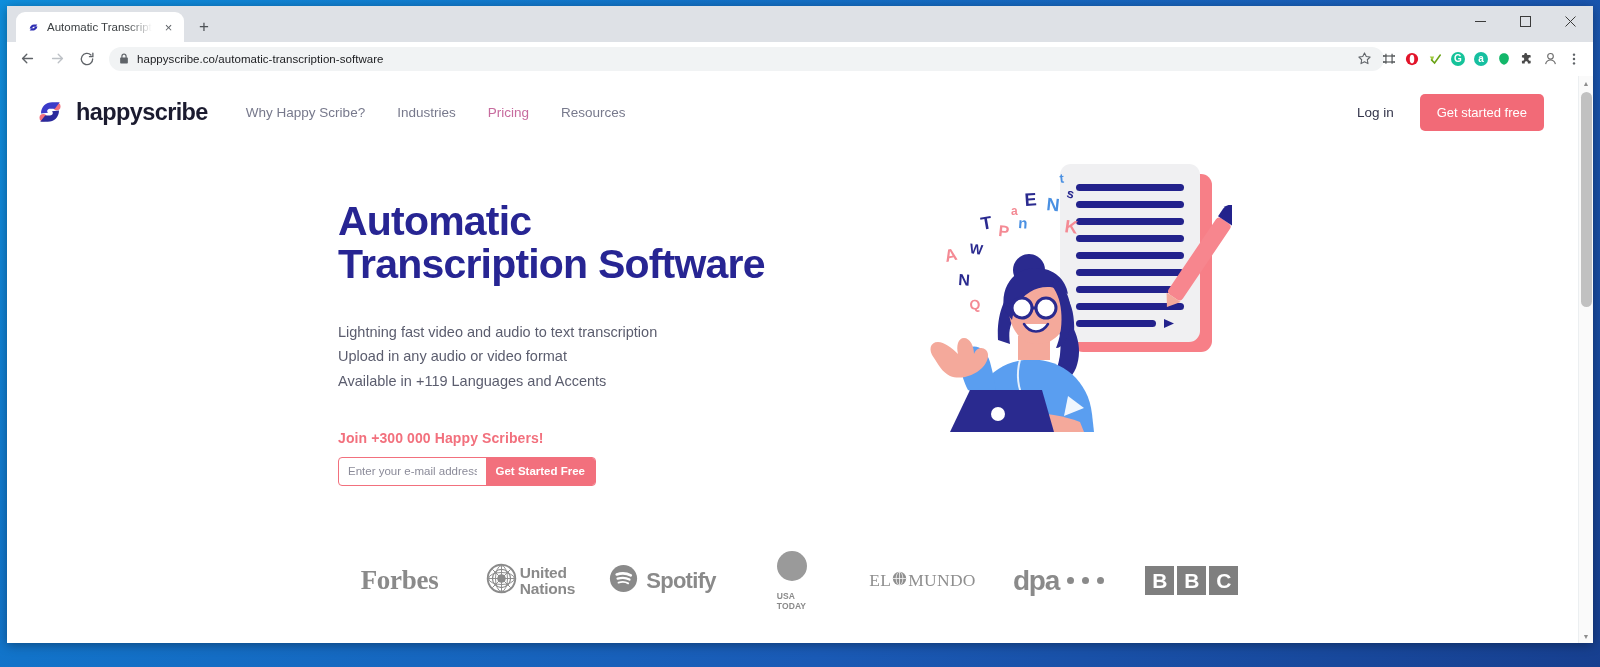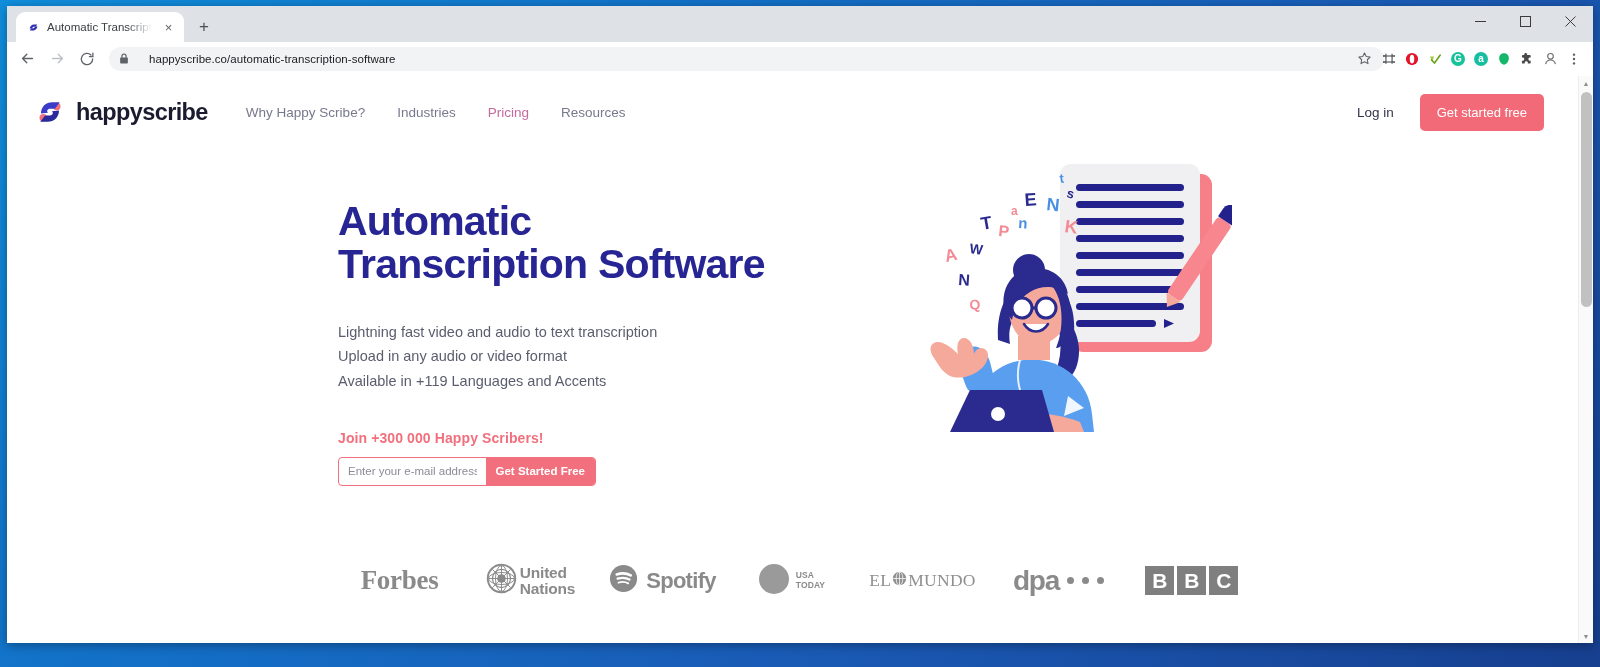--- a/index.html
+++ b/index.html
@@ -104,21 +104,21 @@
   }
   .nav-btn.disabled { color: #bdc1c6; }
   .omnibox {
     flex: 1;
     height: 24px;
     background: #f1f3f4;
     border-radius: 13px;
     display: flex; align-items: center;
     margin: 0 6px 0 6px;
     padding: 0 10px;
-    gap: 20px;
+    gap: 8px;
     min-width: 0;
   }
   .omnibox .url {
     font-size: 11.5px; color: #202124;
     white-space: nowrap; overflow: hidden;
     letter-spacing: 0.05px;
   }
   .lock-icon { flex: none; display: flex; }
   .star-btn {
     position: relative;
@@ -312,21 +312,21 @@
   .logo-un { width: 132px; gap: 3px; }
   .un-text {
     font-size: 15.5px; font-weight: 700; color: #8a8a8a;
     line-height: 1.04; letter-spacing: -0.2px;
   }
   .logo-spotify { width: 132px; gap: 8px; }
   .spotify-text {
     font-size: 22px; font-weight: 700; color: #8a8a8a;
     letter-spacing: -0.7px;
   }
-  .logo-usa { width: 126px; gap: 6px; }
+  .logo-usa { width: 126px; gap: 6px; flex-direction: column; }
   .usa-text {
     font-size: 8.5px; font-weight: 700; color: #8a8a8a;
     line-height: 1.12; letter-spacing: 0.1px;
   }
   .logo-mundo {
     width: 136px;
     font-family: "Liberation Serif", serif;
     font-size: 17.5px; color: #8f8f8f;
     letter-spacing: 0.3px;
     gap: 1px;

